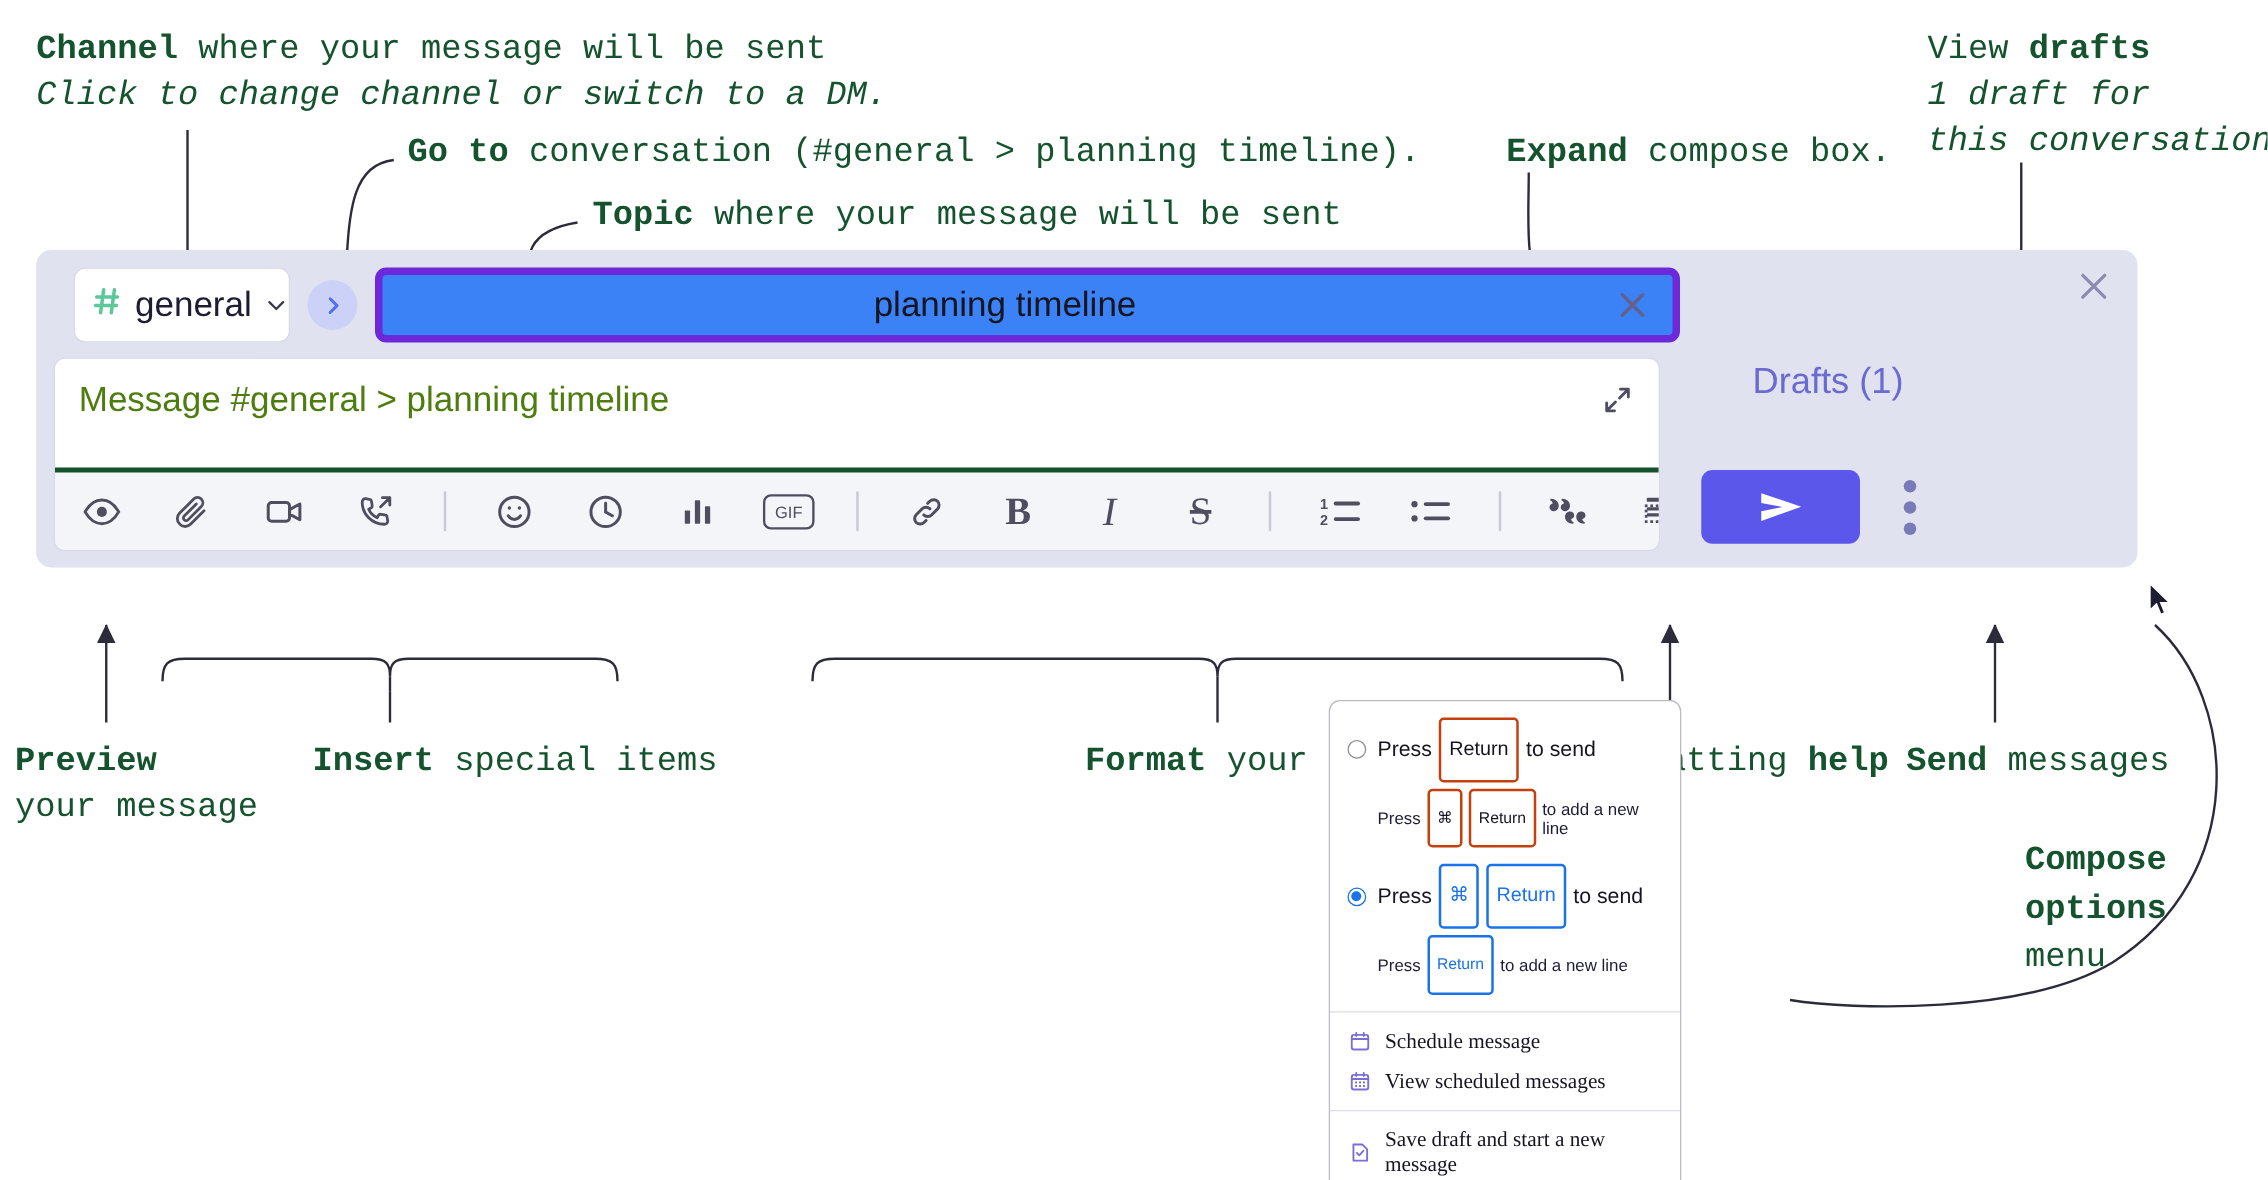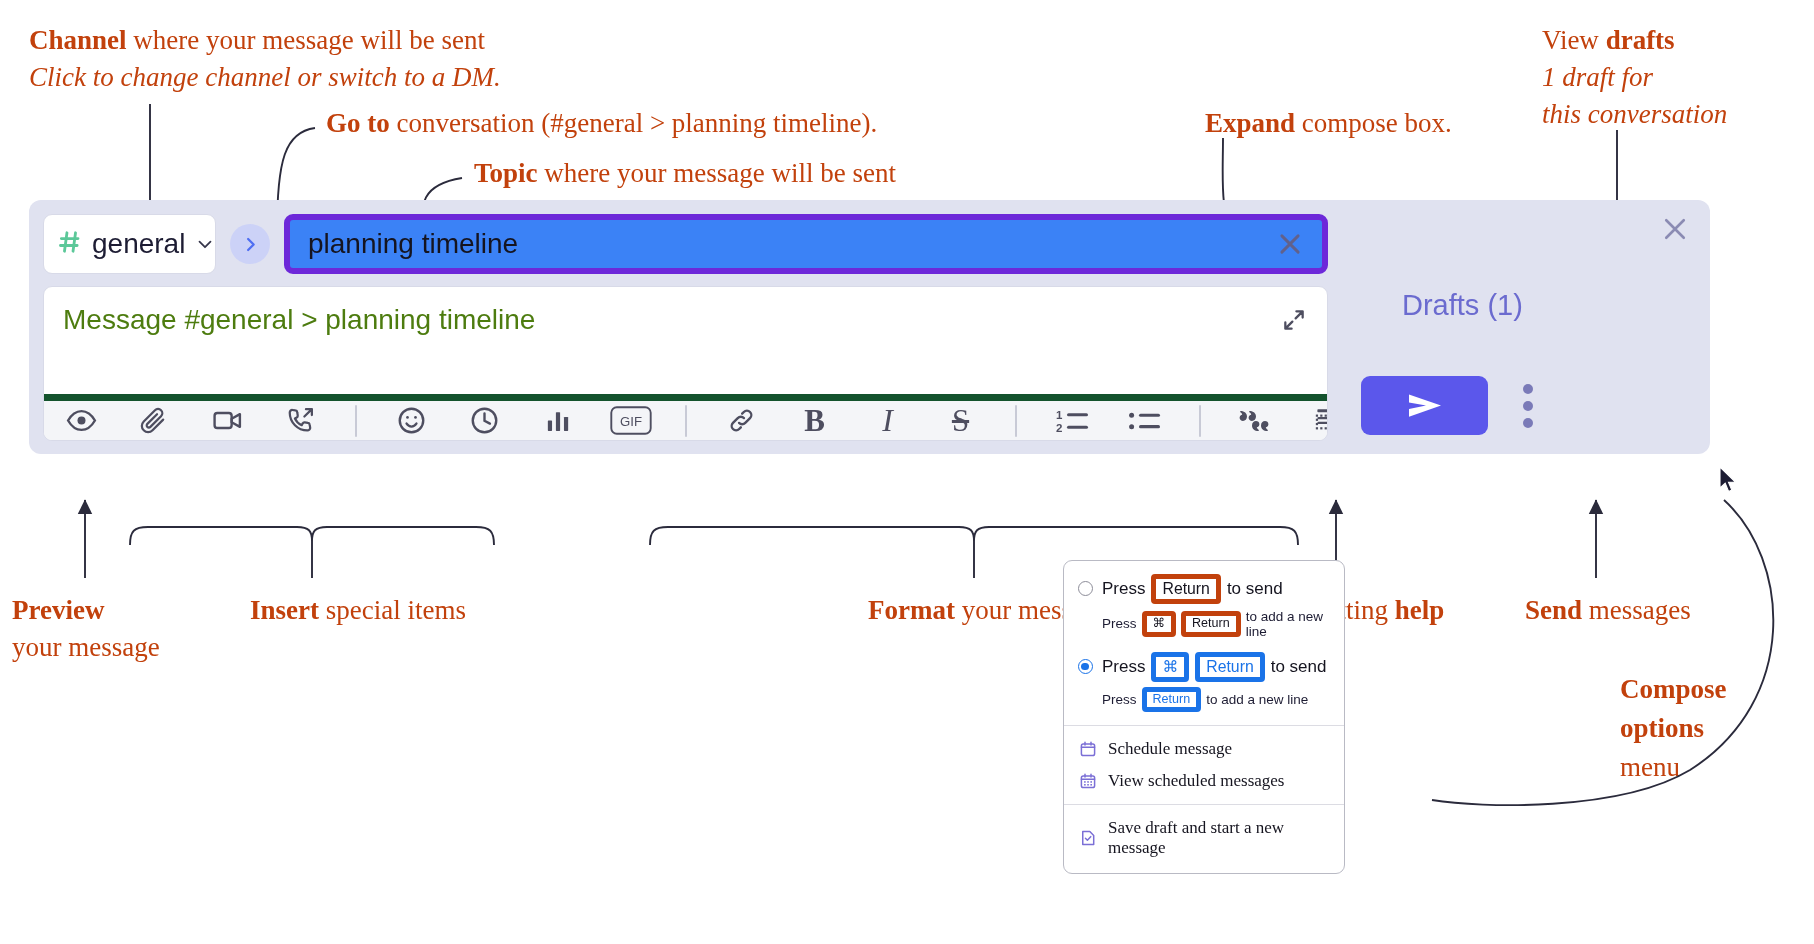--- a/index.html
+++ b/index.html
@@ -10,22 +10,22 @@
     color:#1d1c33;
     overflow:hidden;
     position:relative;
   }
   .stage{position:absolute;inset:0;}
   .abs{position:absolute;}
 
   
   .anno{
     position:absolute;
-    font-family:Liberation Serif, serif;
-    color:#c2410c;
+    font-family:Liberation Mono, monospace;
+    color:#14532d;
     font-size:27px;
     line-height:37px;
     white-space:nowrap;
   }
   .anno b{font-weight:700;}
   .anno .it{font-style:italic;}
 
   
   svg.overlay{position:absolute;left:0;top:0;width:1814px;height:944px;pointer-events:none;}
 
@@ -42,22 +42,22 @@
     cursor:pointer;
   }
 
   
   #composer-inner{
     position:absolute;left:14px;top:13px;width:1285px;height:228px;
   }
 
   
   #row-destination{
-    position:absolute;left:0;top:0;height:62px;width:1285px;
-    display:flex;align-items:center;
+    position:absolute;left:16px;top:0;height:62px;width:1285px;
+    display:flex;align-items:center;text-align:center;
   }
   #channel-select{
     width:173px;height:60px;
     background:#fff;border:1px solid #d8dae8;border-radius:9px;
     display:flex;align-items:center;gap:9px;
     padding:0 13px;box-sizing:border-box;cursor:pointer;
   }
   #channel-name{font-size:28px;color:#1d1c33;font-weight:400;}
   .hash-ico{font-size:30px;font-weight:700;color:#5cc899;line-height:1;}
   #goto-button{
@@ -82,22 +82,22 @@
   }
   #message-placeholder{
     position:absolute;left:19px;top:17px;
     font-size:28px;color:#4d7c0f;
   }
   #expand-button{
     position:absolute;right:14px;top:14px;width:38px;height:38px;
     display:flex;align-items:center;justify-content:center;cursor:pointer;
   }
   #toolbar{
-    position:absolute;left:0;bottom:0;width:100%;height:46px;
-    background:#f4f5f8;border-top:7px solid #14532d;
+    position:absolute;left:0;bottom:0;width:100%;height:66px;
+    background:#f4f5f8;border-top:4px solid #14532d;
     display:flex;align-items:center;gap:18px;
     box-sizing:border-box;padding-left:10px;
   }
   .tool{
     width:55px;height:55px;flex:none;
     display:flex;align-items:center;justify-content:center;
     cursor:pointer;color:#5b5b6b;
   }
   .tool.glyph{font-size:30px;color:#4a4a57;}
   .sep{width:2px;height:32px;background:#c8cad6;flex:none;margin:0 9px;border-radius:1px;}
@@ -132,22 +132,22 @@
   }
   .menu-section{padding:11px 0 9px 0;}
   .menu-divider{height:1px;background:#dcdce3;}
   .radio-row{display:flex;align-items:center;gap:9px;padding:2px 14px;cursor:pointer;}
   .radio{width:15px;height:15px;border-radius:50%;border:1.6px solid #8d8d99;box-sizing:border-box;flex:none;background:#fff;}
   .radio.on{border-color:#1a73e8;background:#fff;position:relative;}
   .radio.on::after{content:"";position:absolute;left:2.4px;top:2.4px;width:7.8px;height:7.8px;border-radius:50%;background:#1a73e8;}
   .radio-main{display:flex;align-items:center;gap:6px;font-size:17px;}
   .radio-sub{display:flex;align-items:center;gap:5px;font-size:13.5px;padding:3px 14px 4px 38px;color:#1d1c33;}
   .key{
-    border:5px solid #c2410c;border-radius:4px;
-    padding:0 6px;font-size:0.93em;line-height:1.25;
+    border:2px solid #c2410c;border-radius:4px;
+    padding:14px 6px;font-size:0.93em;line-height:1.25;
     display:inline-block;background:#fff;color:#15141f;
   }
   .key.blue{border-color:#1a73e8;color:#1a73e8;}
   .menu-item{display:flex;align-items:center;gap:11px;padding:6px 14px;font-size:17px;cursor:pointer;font-family:Liberation Serif, serif;}
   .menu-item .mi-ico{width:19px;height:19px;flex:none;display:flex;align-items:center;justify-content:center;}
 
   
   #mouse-cursor{left:1718px;top:466px;width:22px;height:30px;}
 </style>
 </head>

